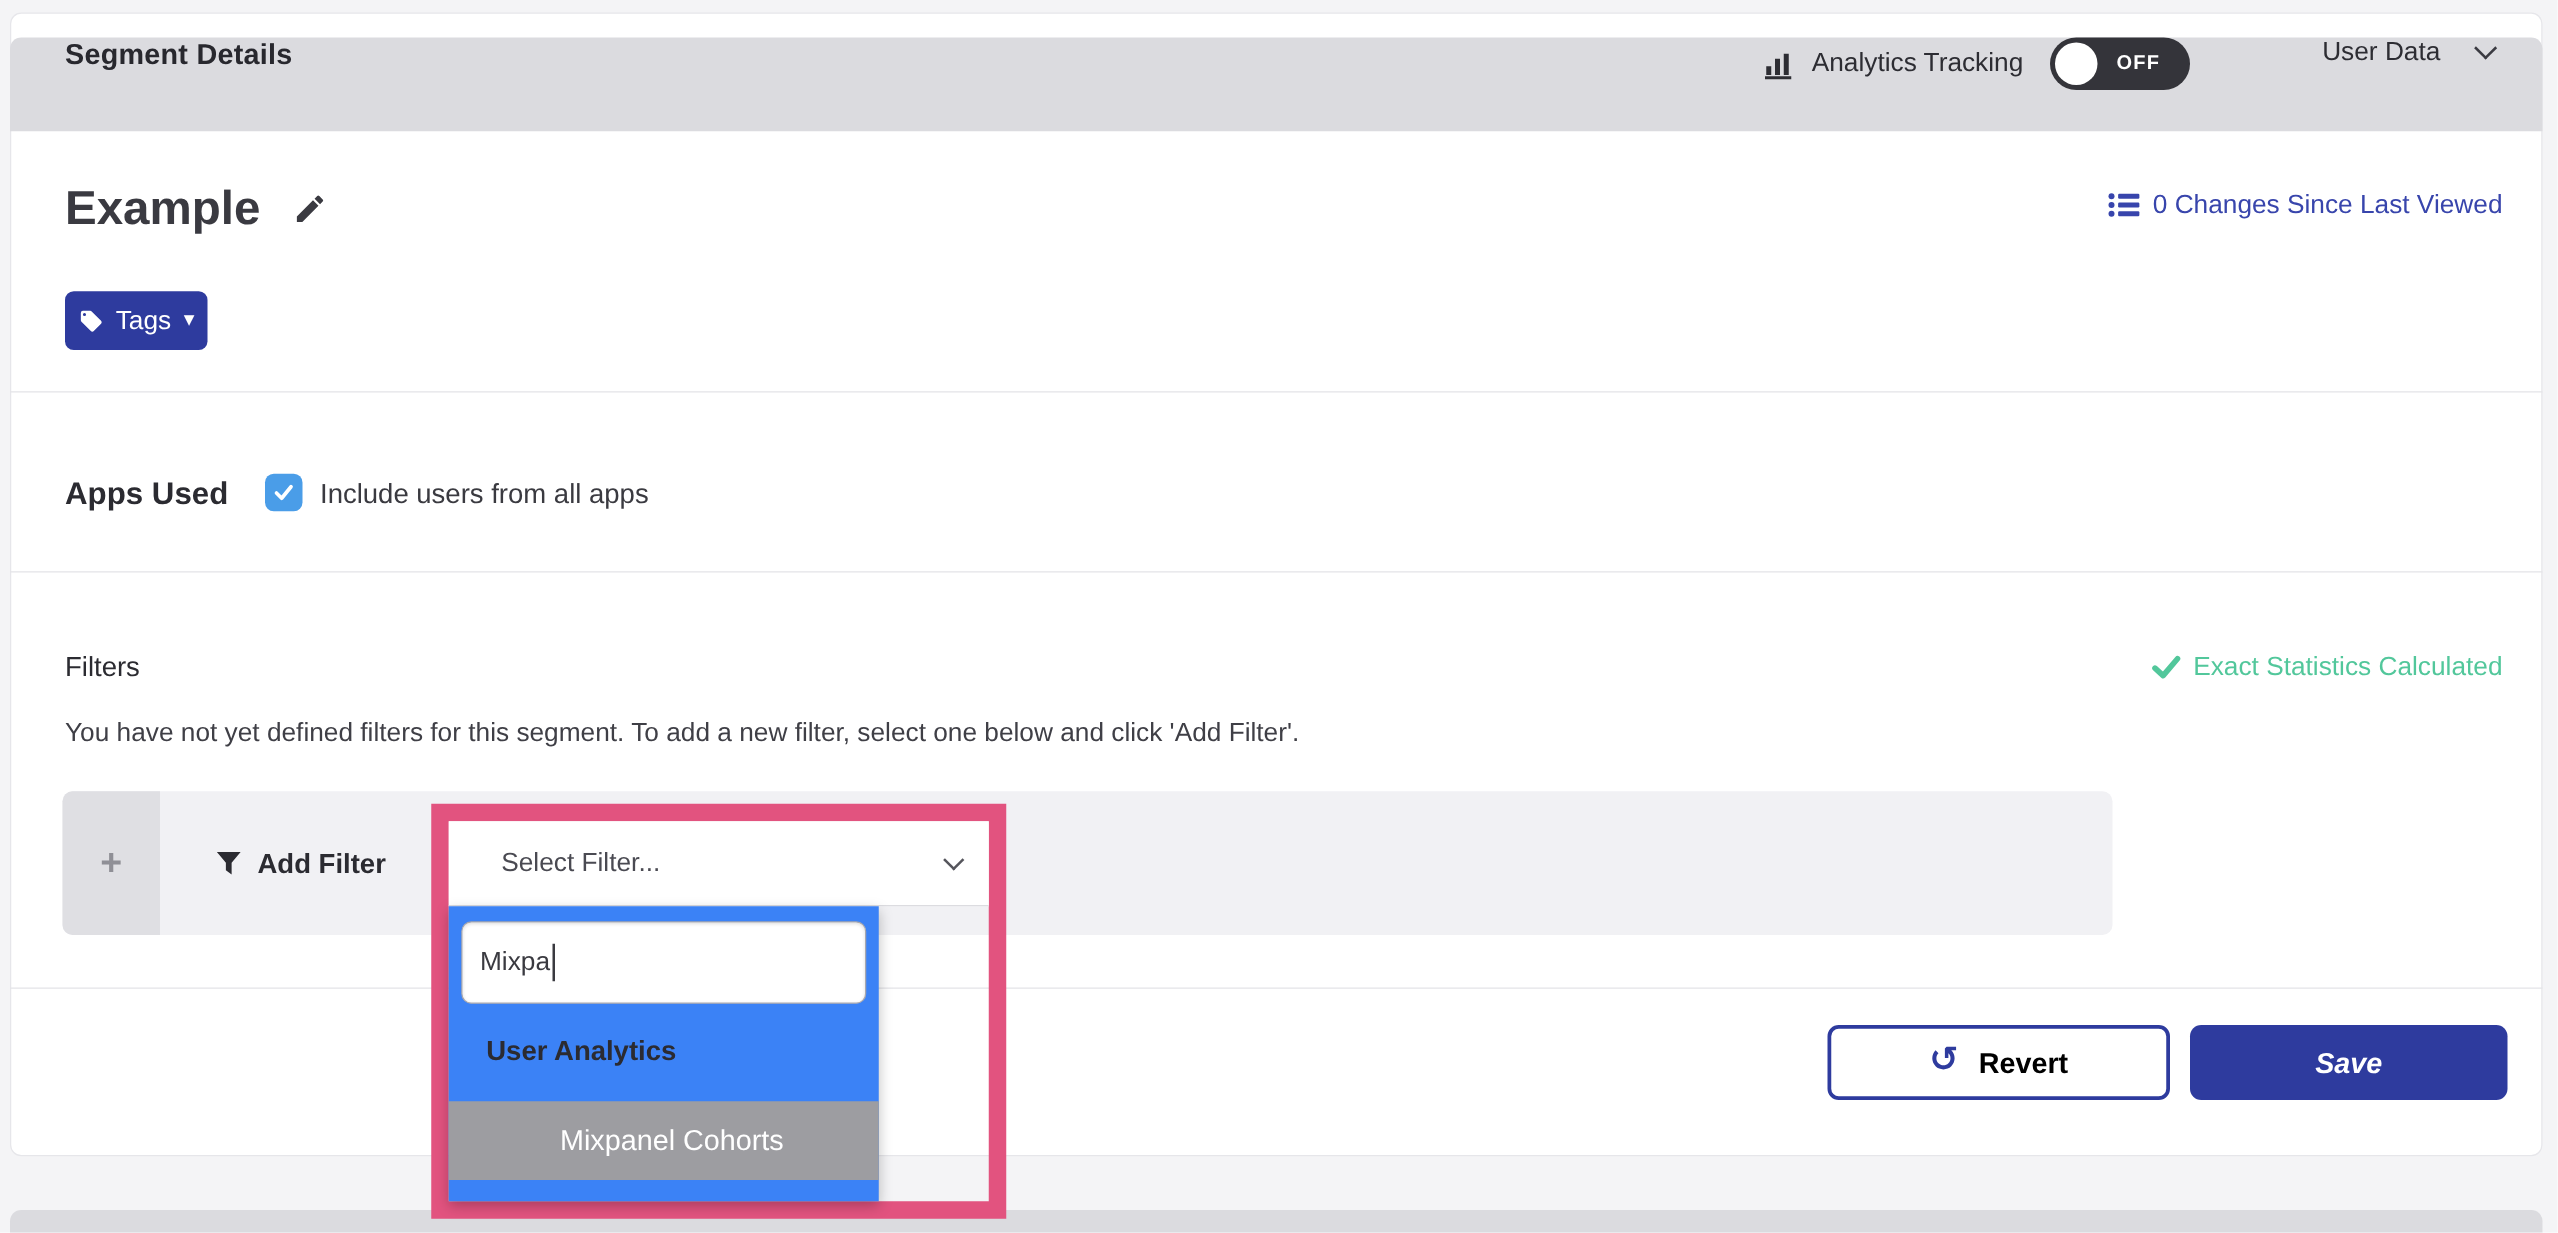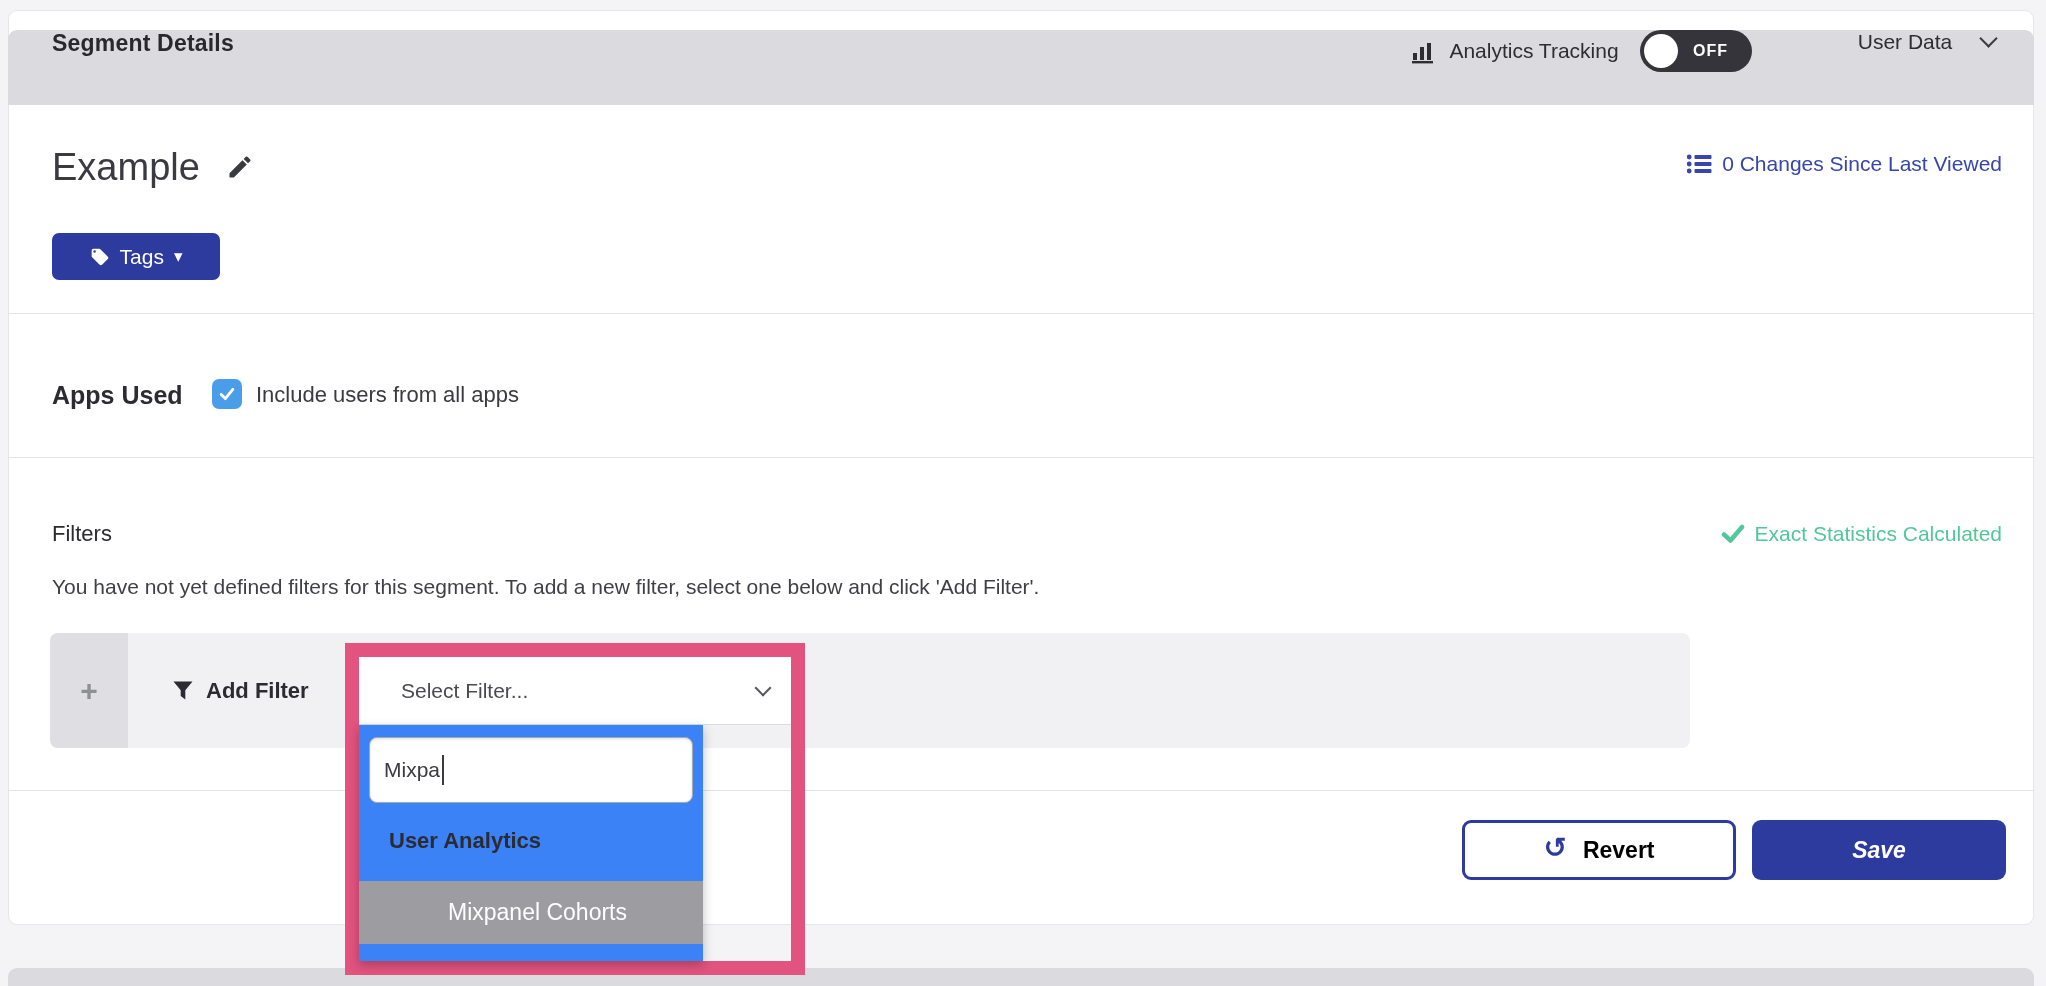--- a/index.html
+++ b/index.html
@@ -24,23 +24,23 @@
   .userdata-group{width:215px;display:flex;align-items:center;justify-content:center;gap:30px;cursor:pointer;}
   .userdata-label{font-size:21px;color:#2D2D33;}
   .chev{width:11px;height:11px;border-right:2.5px solid #3A3A41;border-bottom:2.5px solid #3A3A41;
         transform:rotate(45deg);margin-top:-7px;}
 
   
   .h-div{position:absolute;left:8px;width:2026px;height:1px;background:#E3E3E7;}
 
   
   .name-row{position:absolute;left:52px;top:140px;height:54px;display:flex;align-items:center;gap:26px;}
-  .segment-name{font-size:38px;color:#3A3A41;}
+  .segment-name{font-size:38px;color:#3A3A41;font-weight:bold;}
   .pencil-btn{display:flex;align-items:center;cursor:pointer;}
-  .tags-btn{position:absolute;left:52px;top:233px;width:168px;height:47px;background:#2E3B9E;border-radius:7px;
+  .tags-btn{position:absolute;left:52px;top:233px;width:114px;height:47px;background:#2E3B9E;border-radius:7px;
         display:flex;align-items:center;justify-content:center;gap:10px;cursor:pointer;border:none;}
   .tags-label{color:#FFFFFF;font-size:21px;}
   .tags-caret{color:#FFFFFF;font-size:17px;line-height:1;font-family:"DejaVu Sans",sans-serif;}
   .changes-link{position:absolute;right:44px;top:152px;display:flex;align-items:center;gap:10px;cursor:pointer;}
   .changes-text{font-size:21px;color:#3845AC;}
 
   
   .apps-label{position:absolute;left:52px;top:381px;font-size:25px;font-weight:bold;color:#2B2B31;}
   .checkbox{position:absolute;left:212px;top:379px;width:30px;height:30px;background:#4A9DE8;border-radius:7px;
         display:flex;align-items:center;justify-content:center;cursor:pointer;}

